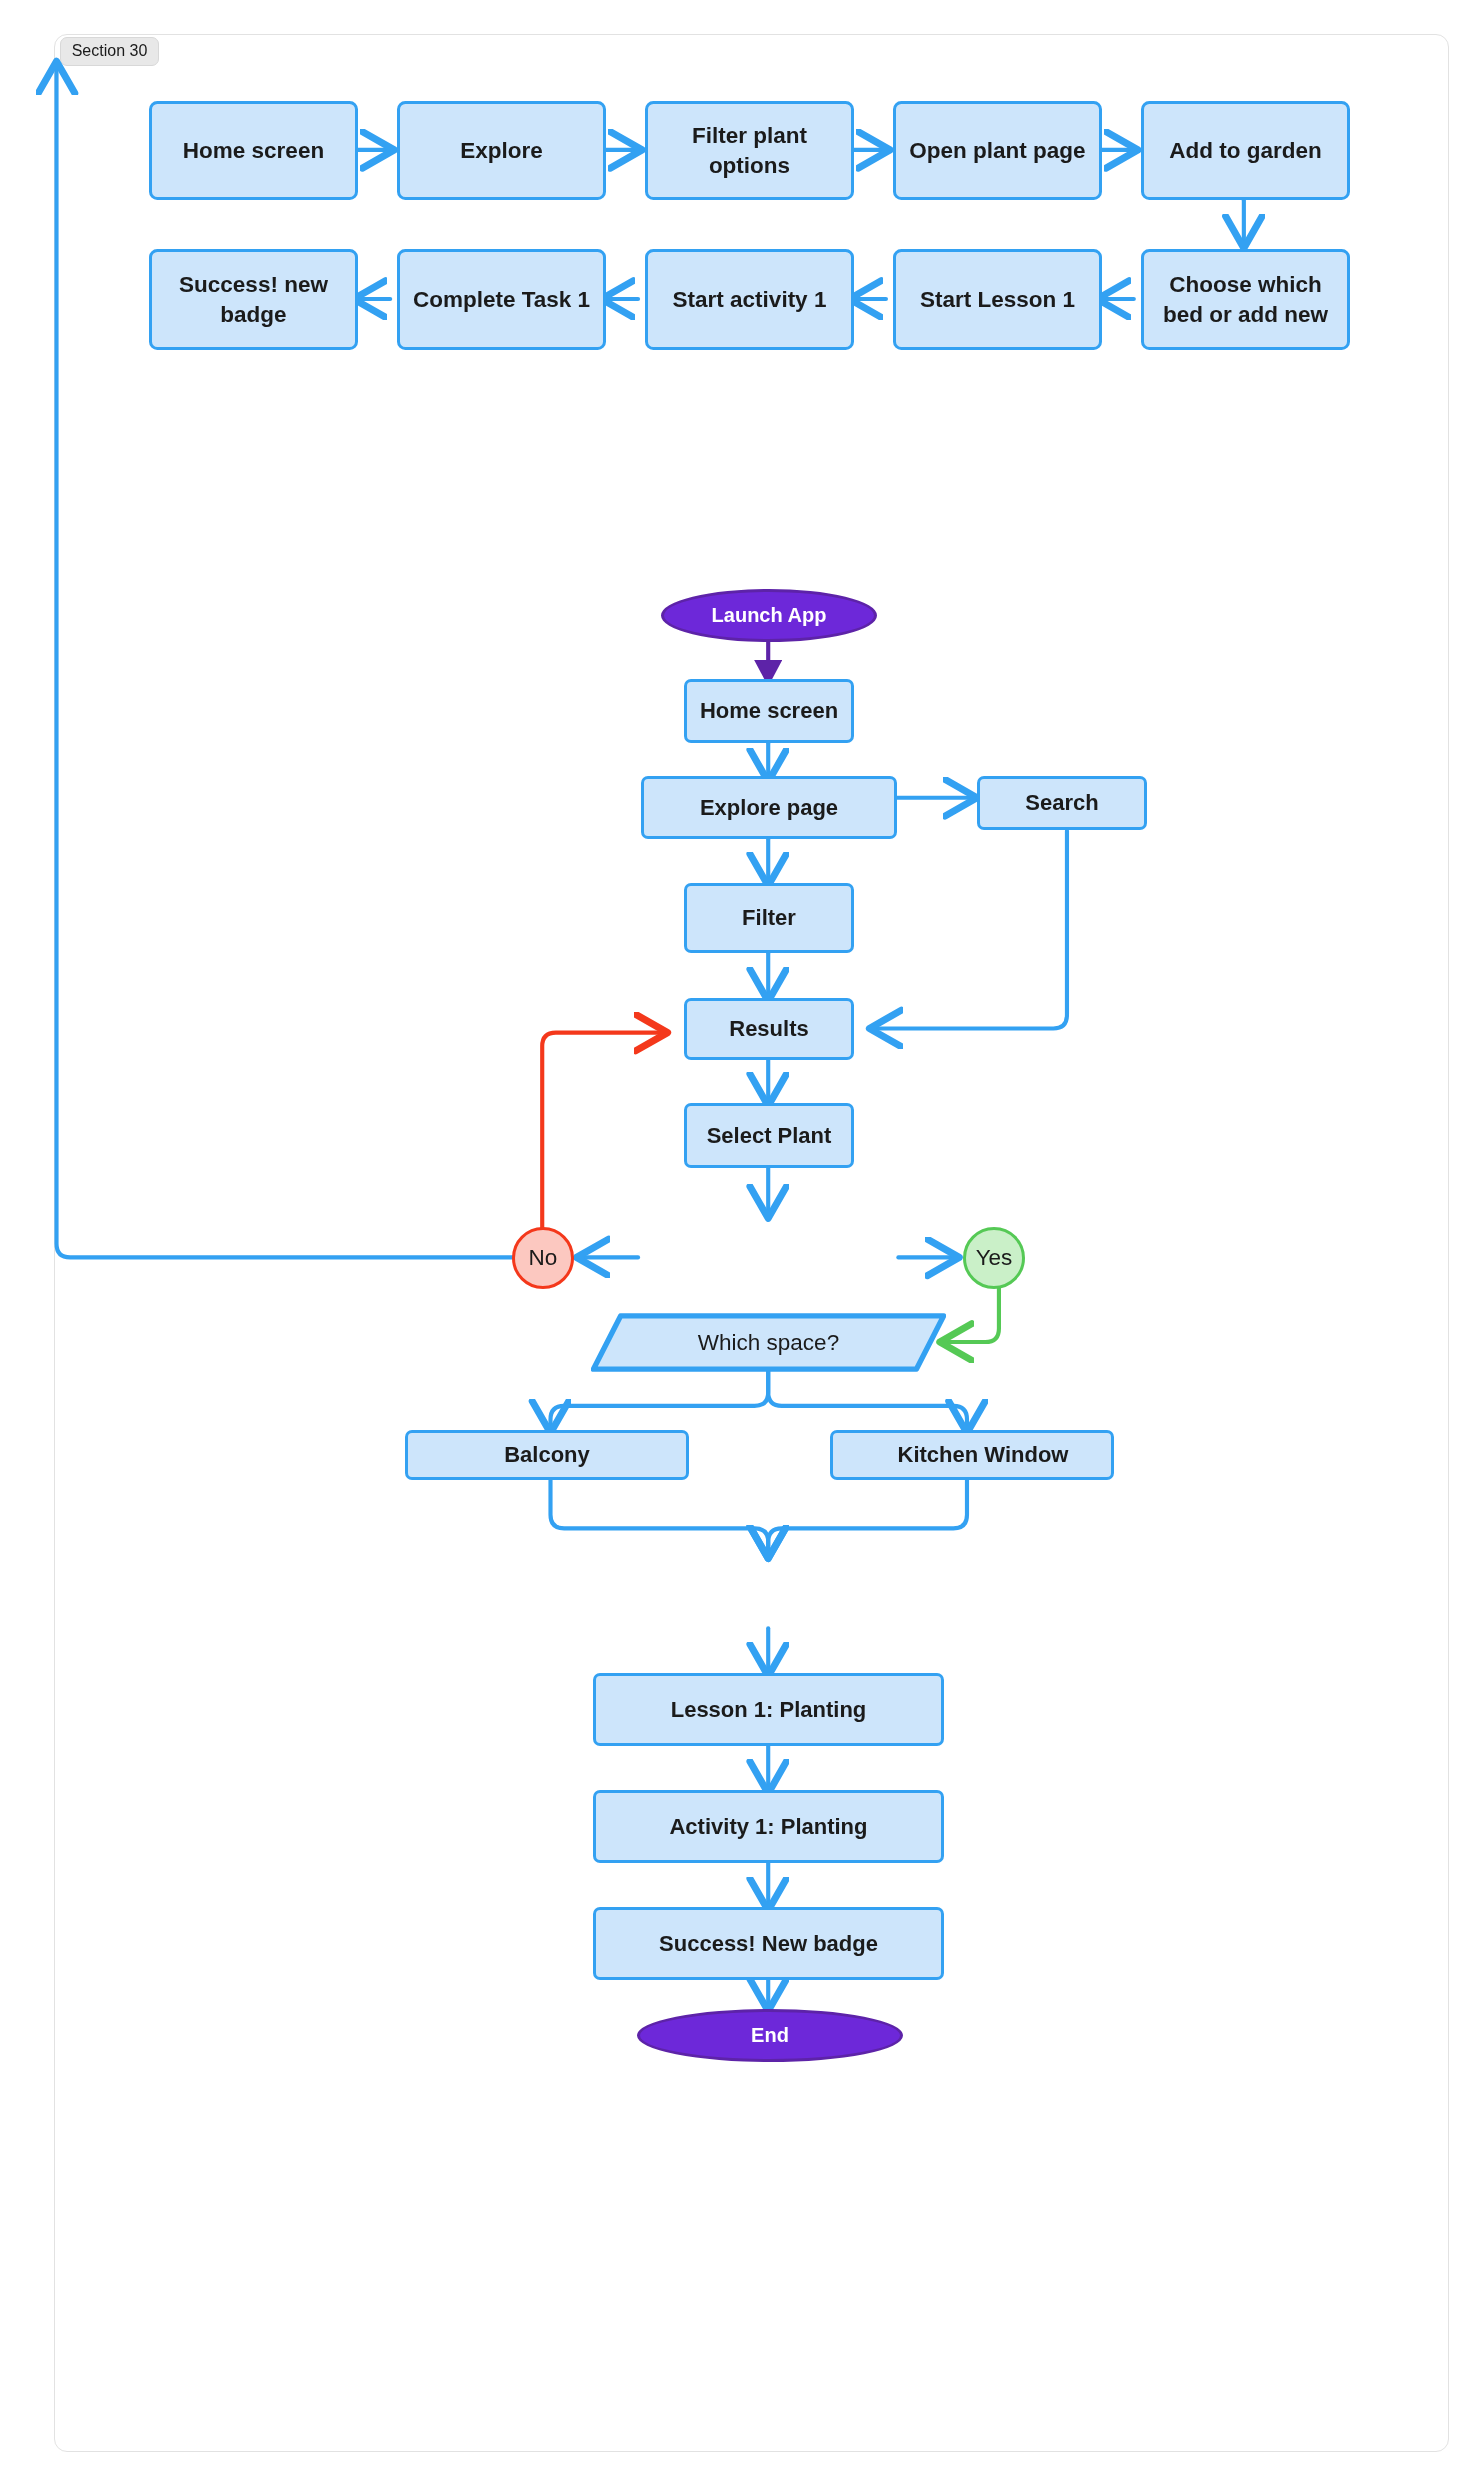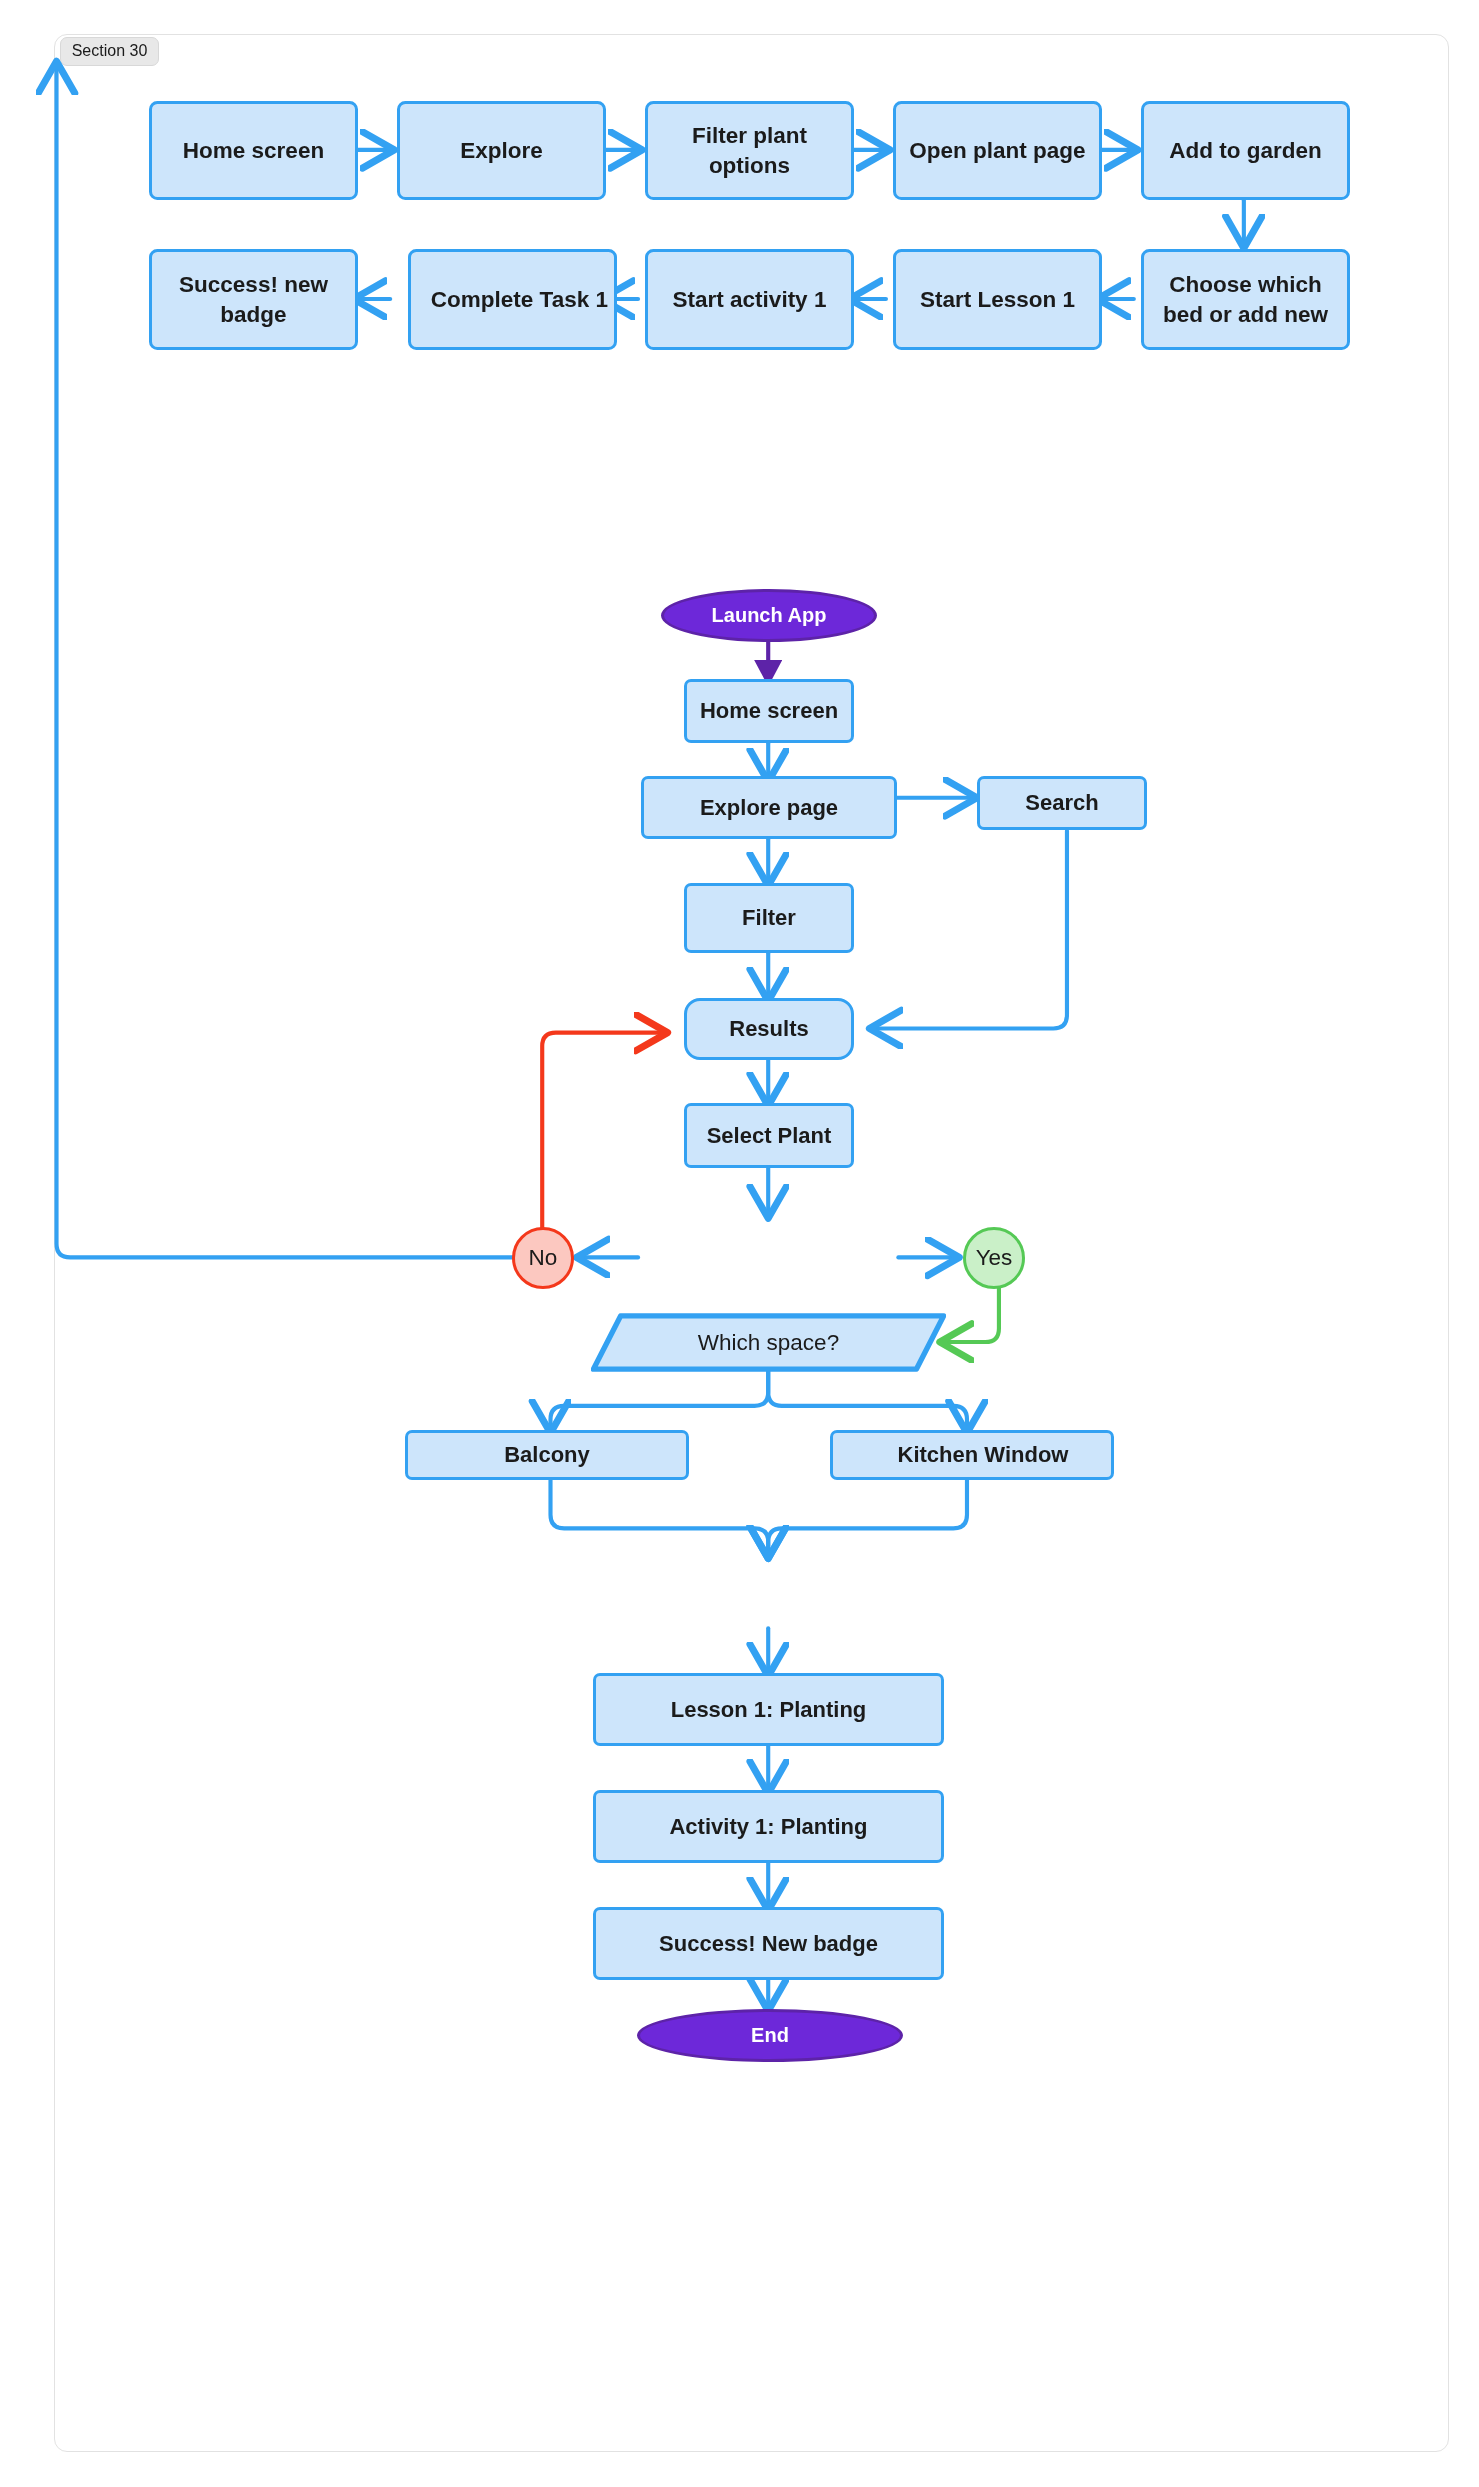--- a/index.html
+++ b/index.html
@@ -253,21 +253,21 @@
   <div class="node proc" style="left:885px; top:101px; width:209px; height:99px;">
     <span>Open plant page</span>
   </div>
   <div class="node proc" style="left:1133px; top:101px; width:209px; height:99px;">
     <span>Add to garden</span>
   </div>
 
   <div class="node proc" style="left:141px; top:249px; width:209px; height:101px;">
     <span>Success! new badge</span>
   </div>
-  <div class="node proc" style="left:400px; top:249px; width:209px; height:101px;justify-content:flex-end;">
+  <div class="node proc" style="left:389px; top:249px; width:209px; height:101px;">
     <span>Complete Task 1</span>
   </div>
   <div class="node proc" style="left:637px; top:249px; width:209px; height:101px;">
     <span>Start activity 1</span>
   </div>
   <div class="node proc" style="left:885px; top:249px; width:209px; height:101px;">
     <span>Start Lesson 1</span>
   </div>
   <div class="node proc" style="left:1133px; top:249px; width:209px; height:101px;">
     <span>Choose which bed or add new</span>
@@ -286,21 +286,21 @@
   </div>
 
   <div class="node proc small" style="left:969px; top:776px; width:170px; height:54px;">
     <span>Search</span>
   </div>
 
   <div class="node proc small" style="left:676px; top:883px; width:170px; height:70px;">
     <span>Filter</span>
   </div>
 
-  <div class="node proc small" style="left:676px; top:998px; width:170px; height:62px;border-radius:16px;">
+  <div class="node proc small" style="left:676px; top:998px; width:170px; height:62px;">
     <span>Results</span>
   </div>
 
   <div class="node proc small" style="left:676px; top:1103px; width:170px; height:65px;">
     <span>Select Plant</span>
   </div>
 
 
   <div class="node pill no" style="left:504px; top:1227px; width:62px; height:62px;">
     <span>No</span>

